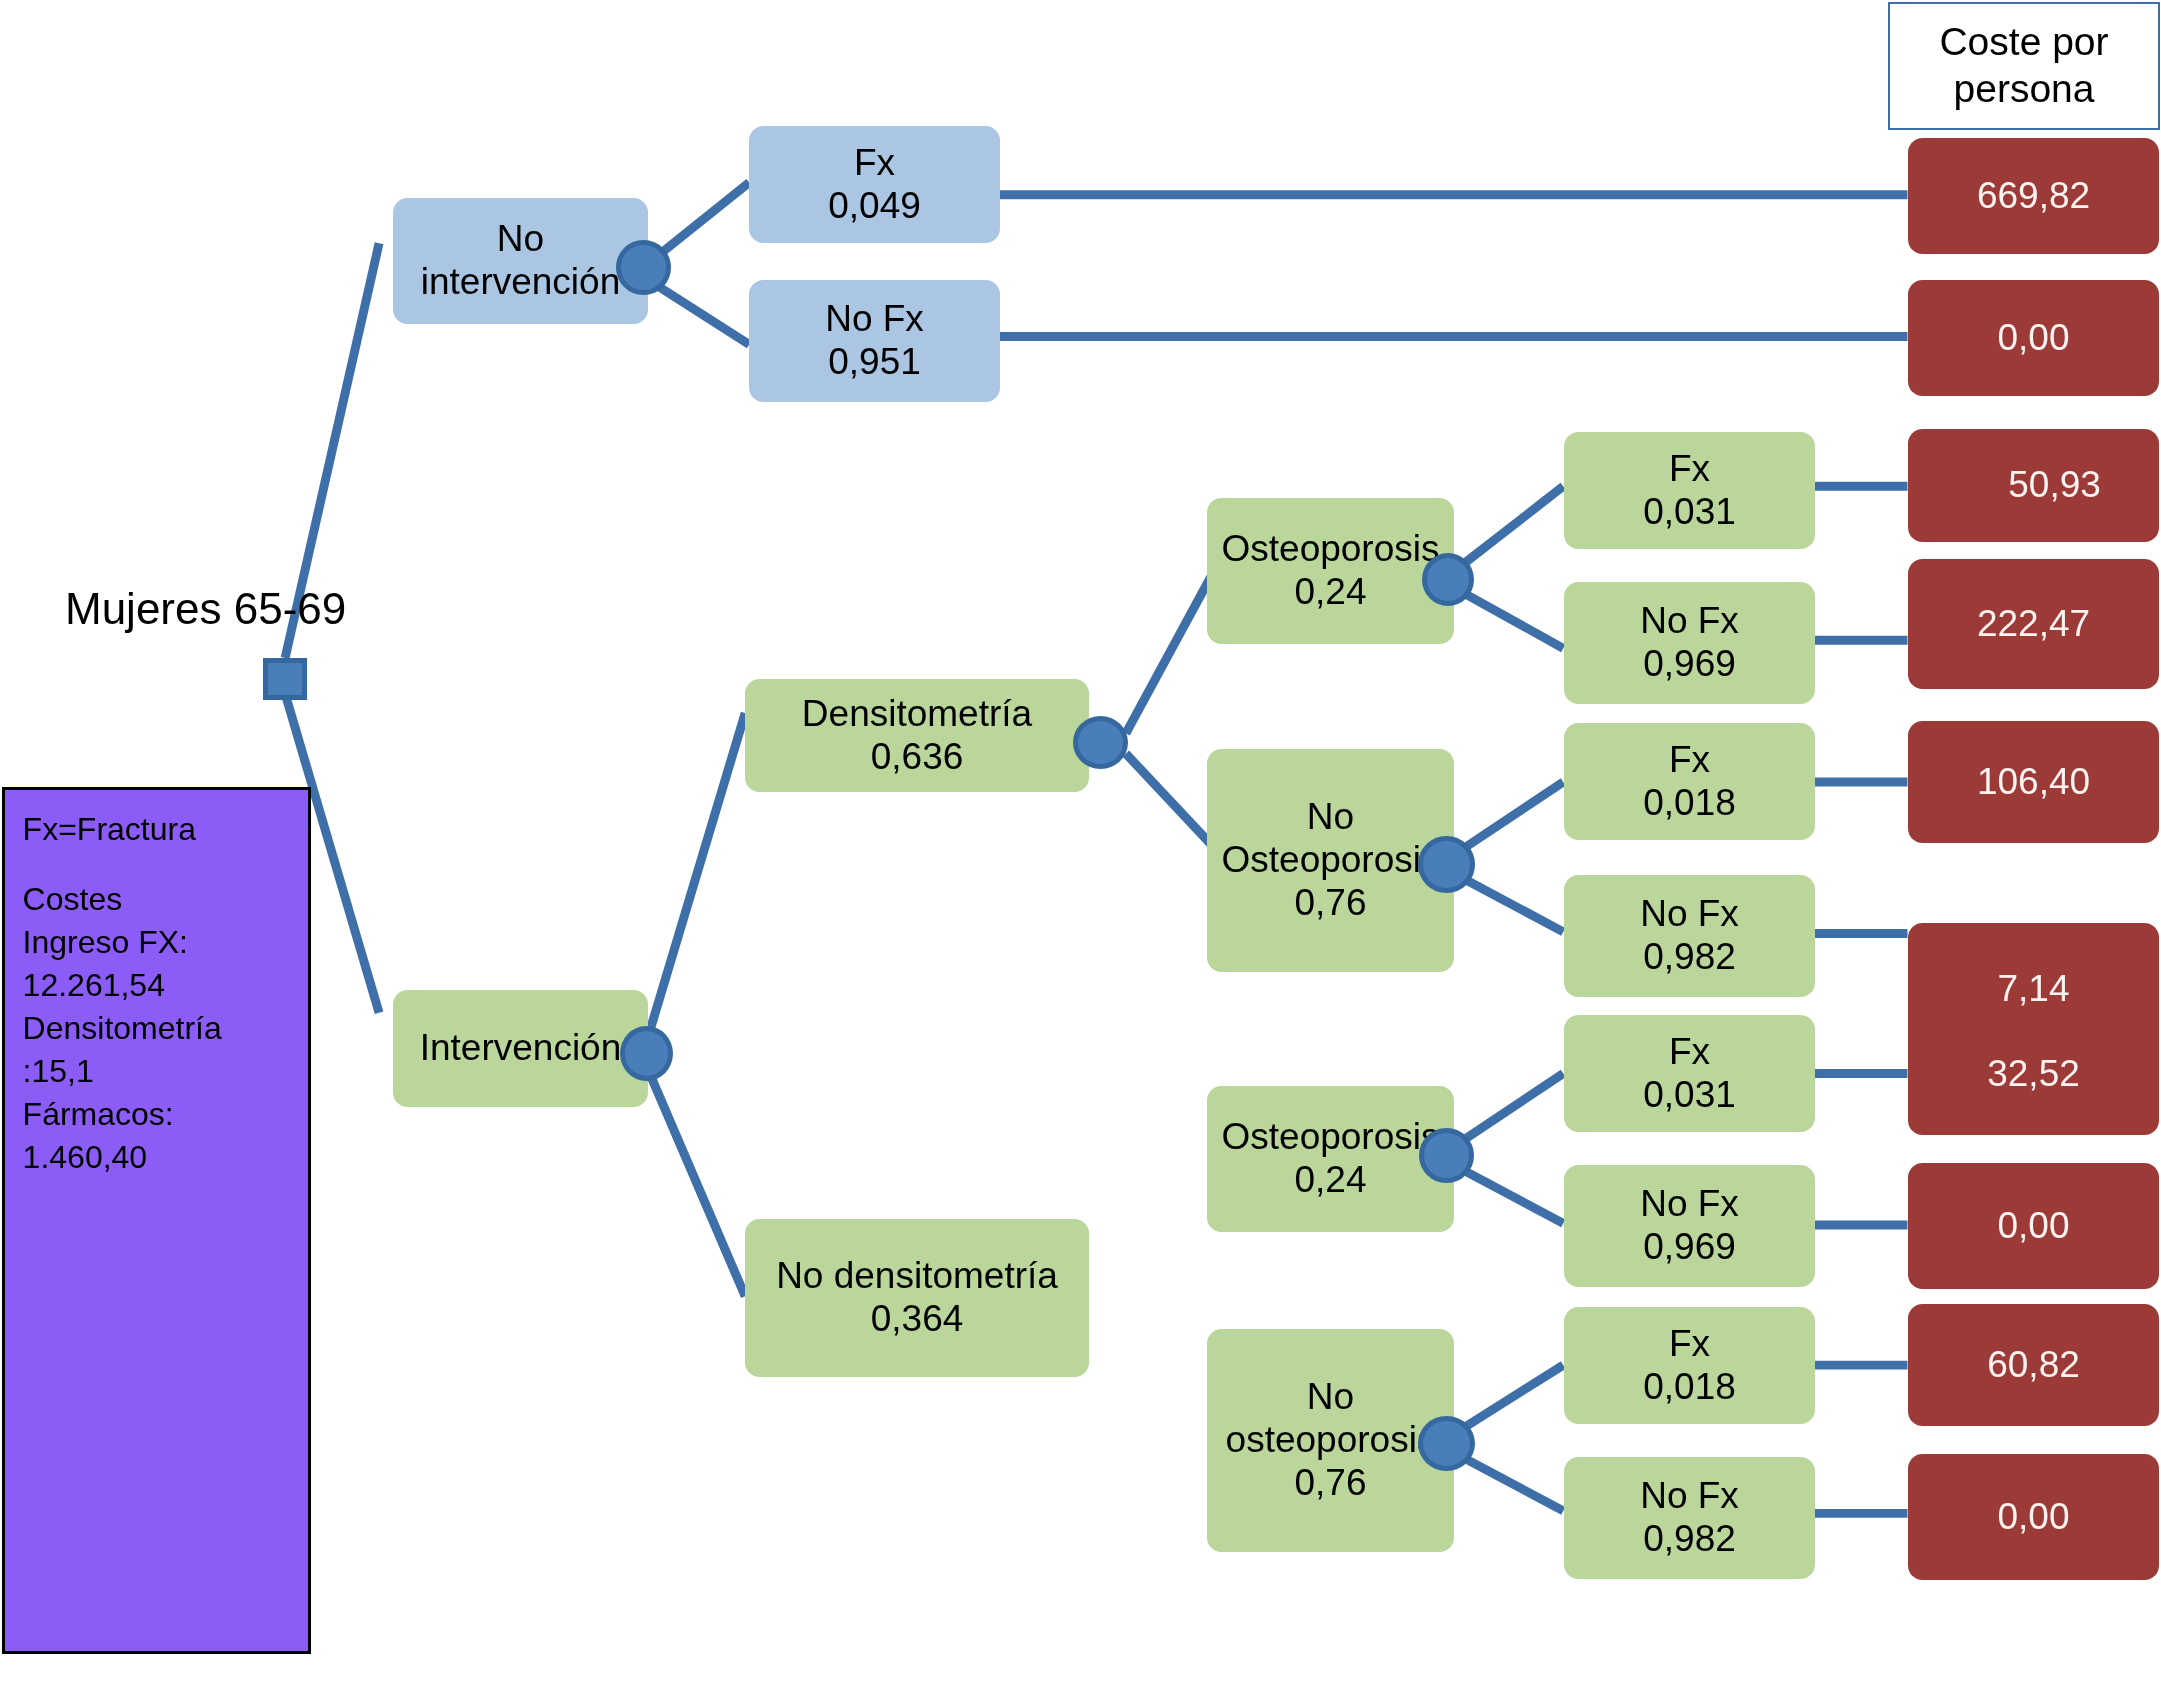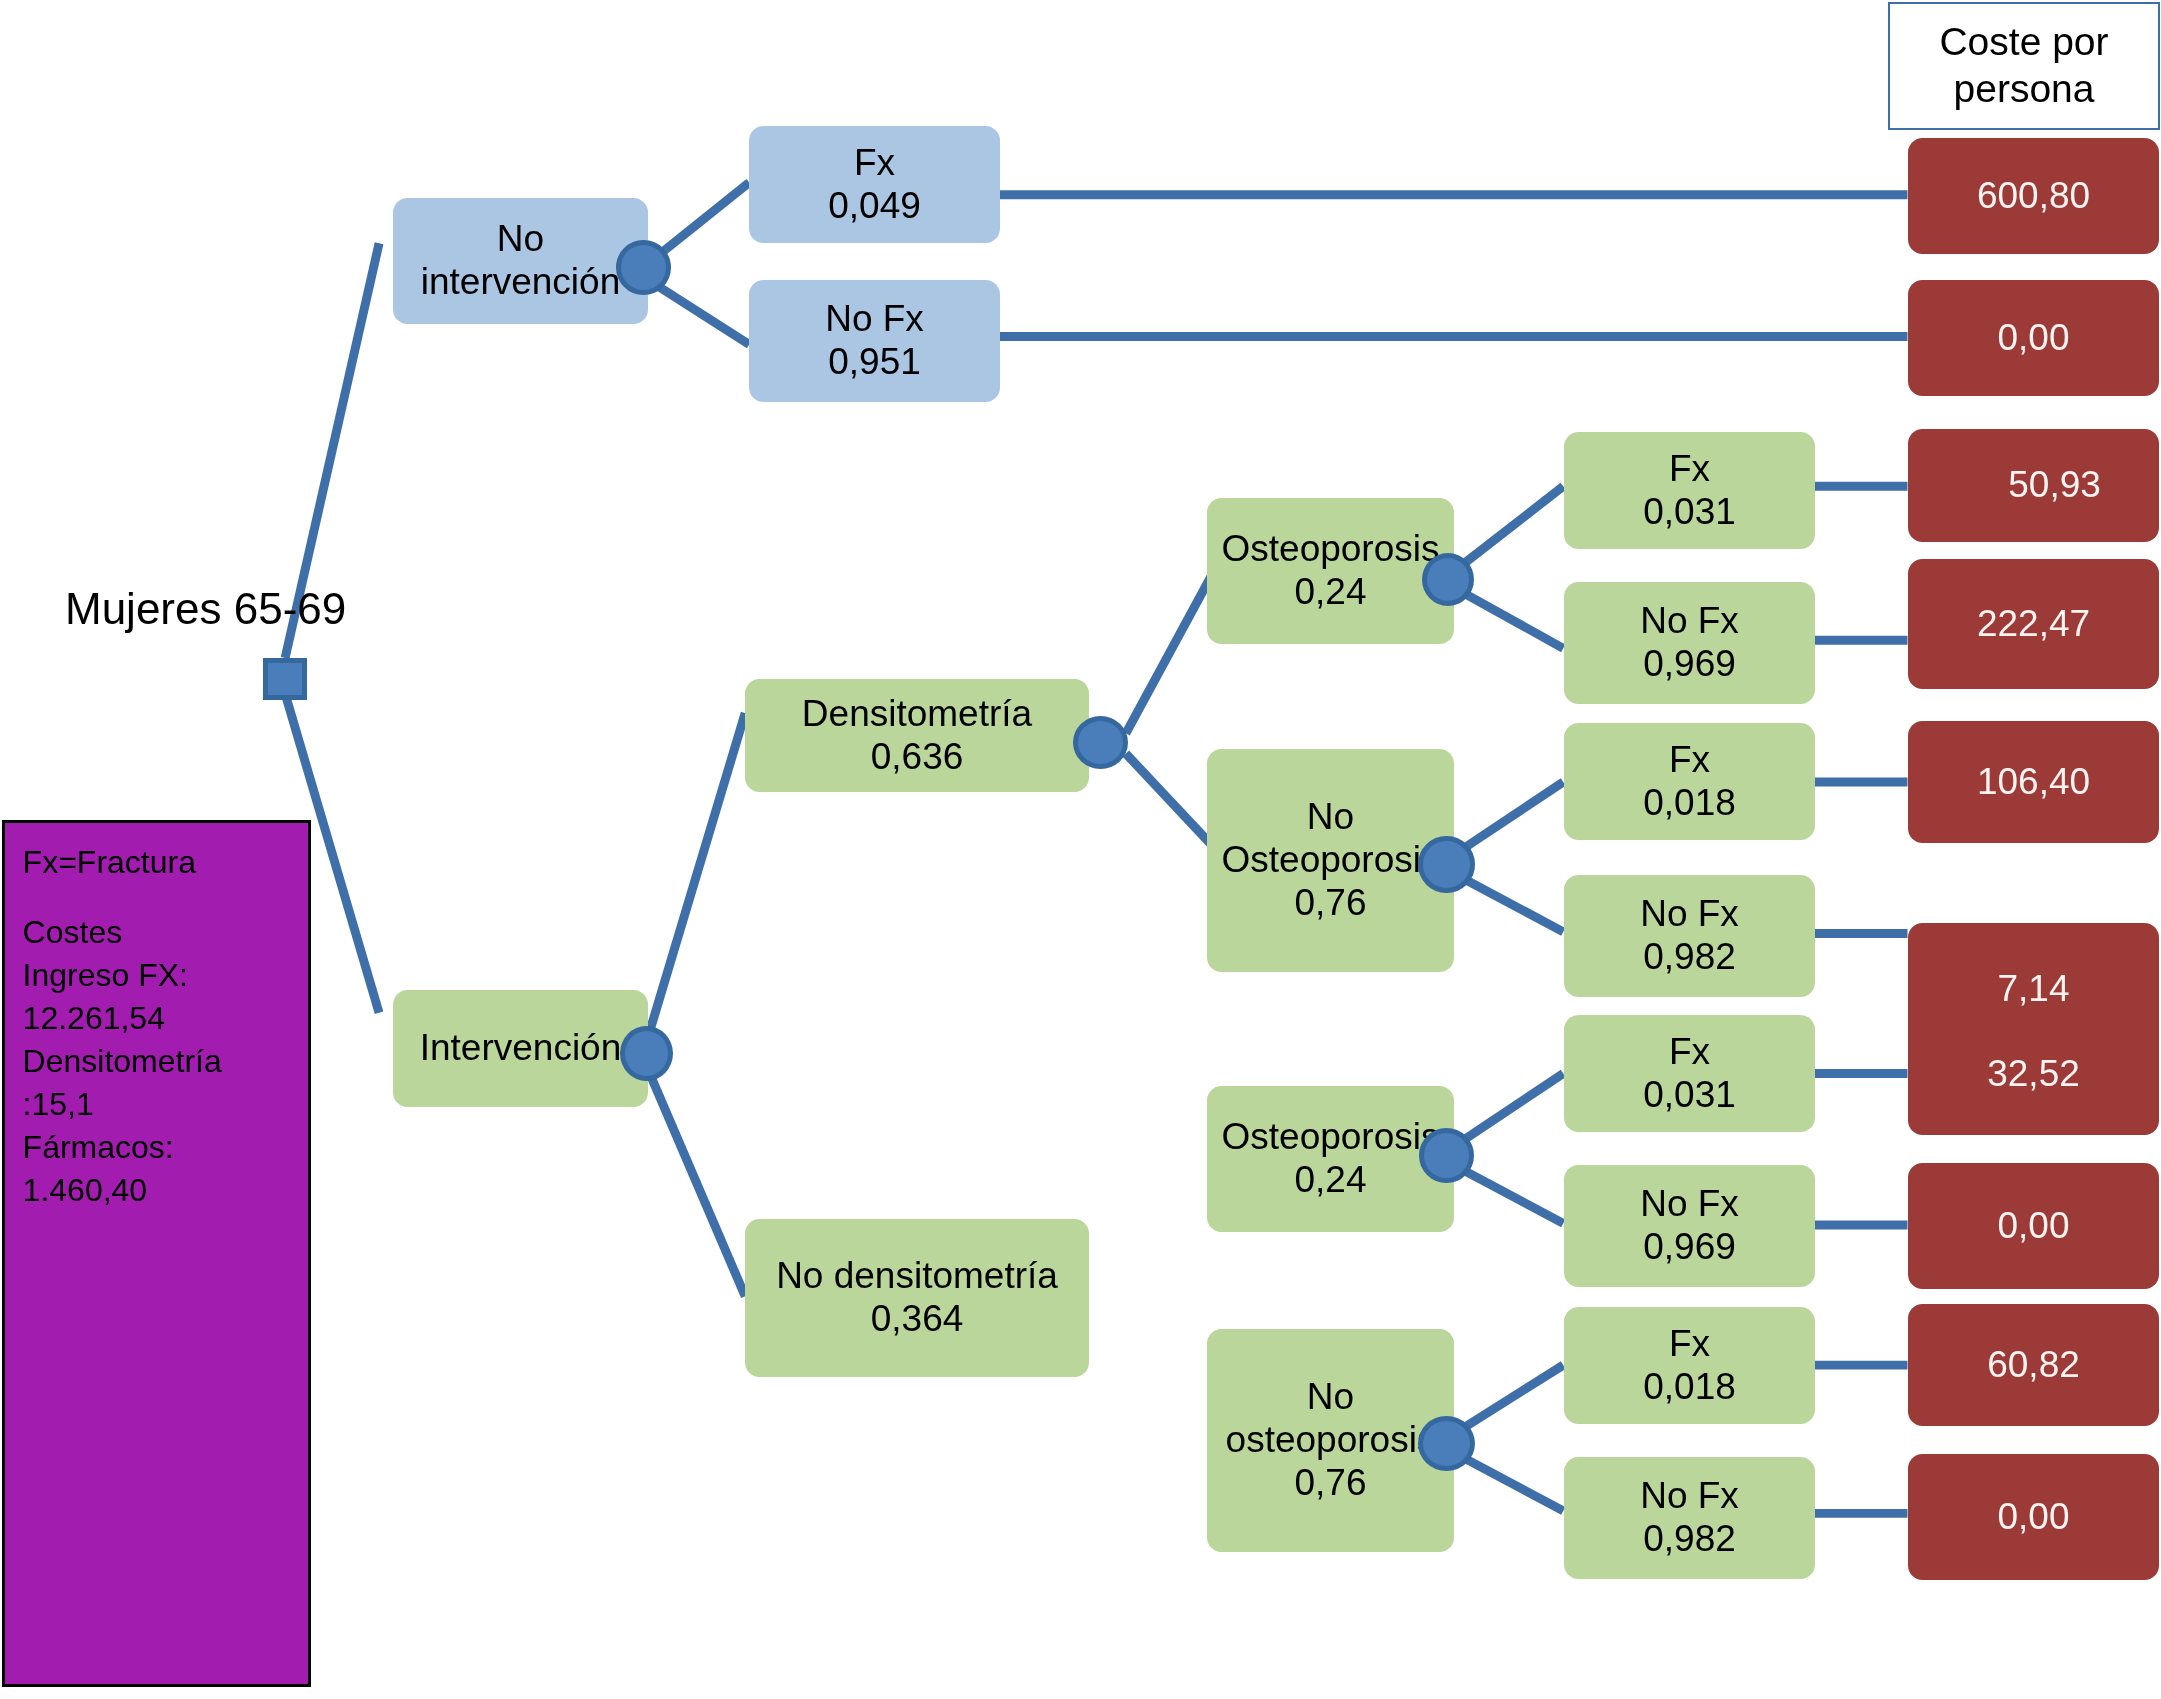--- a/index.html
+++ b/index.html
@@ -68,27 +68,26 @@
     justify-content: center;
     line-height: 1.2;
     color: #000;
     z-index: 3;
   }
 
   
   .legendbox {
     position: absolute;
     box-sizing: border-box;
-    background: #a21caf;
+    background: #8b5cf6;
     border: 3.2px solid #000000;
     z-index: 6;
     padding: 18px 14.6px 14.6px 18px;
     color: #000;
     line-height: 1.34;
-    margin-top: 33px;
   }
   .legendbox p { margin: 0; white-space: pre-line; }
   .legendbox .gap { height: 27.5px; }
 
   
   .chance {
     position: absolute;
     border-radius: 50%;
     background: #4a7ebb;
     border: 5.7px solid #35689e;
@@ -189,21 +188,21 @@
   <div class="node blue" style="left:749px; top:126px; width:251px; height:117px; font-size:37px;">
     <span class="l1">Fx</span>
     <span class="l2">0,049</span>
   </div>
   <div class="node blue" style="left:749px; top:280px; width:251px; height:122px; font-size:37px;">
     <span class="l1">No Fx</span>
     <span class="l2">0,951</span>
   </div>
 
   <div class="node red" style="left:1908px; top:138px; width:251px; height:116px; font-size:37px;">
-    <span class="l1">600,80</span>
+    <span class="l1">669,82</span>
   </div>
   <div class="node red" style="left:1908px; top:280px; width:251px; height:116px; font-size:37px;">
     <span class="l1">0,00</span>
   </div>
 
   <div class="node green" style="left:745px; top:679px; width:344px; height:113px; font-size:37px;">
     <span class="l1">Densitometría</span>
     <span class="l2">0,636</span>
   </div>
   <div class="chance" style="left:1073px; top:716px; width:55px; height:53px;"></div>

